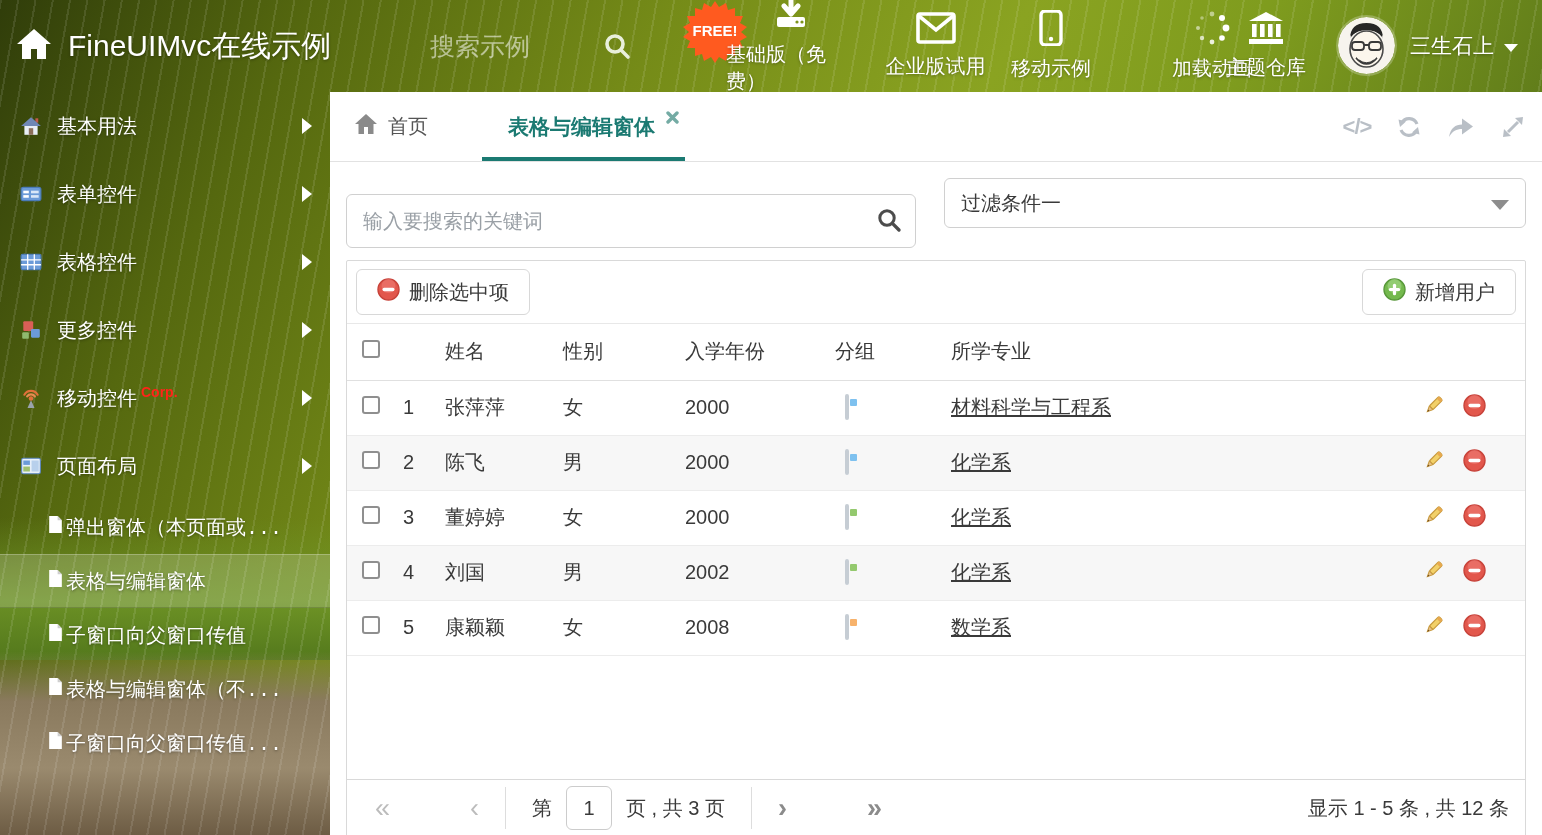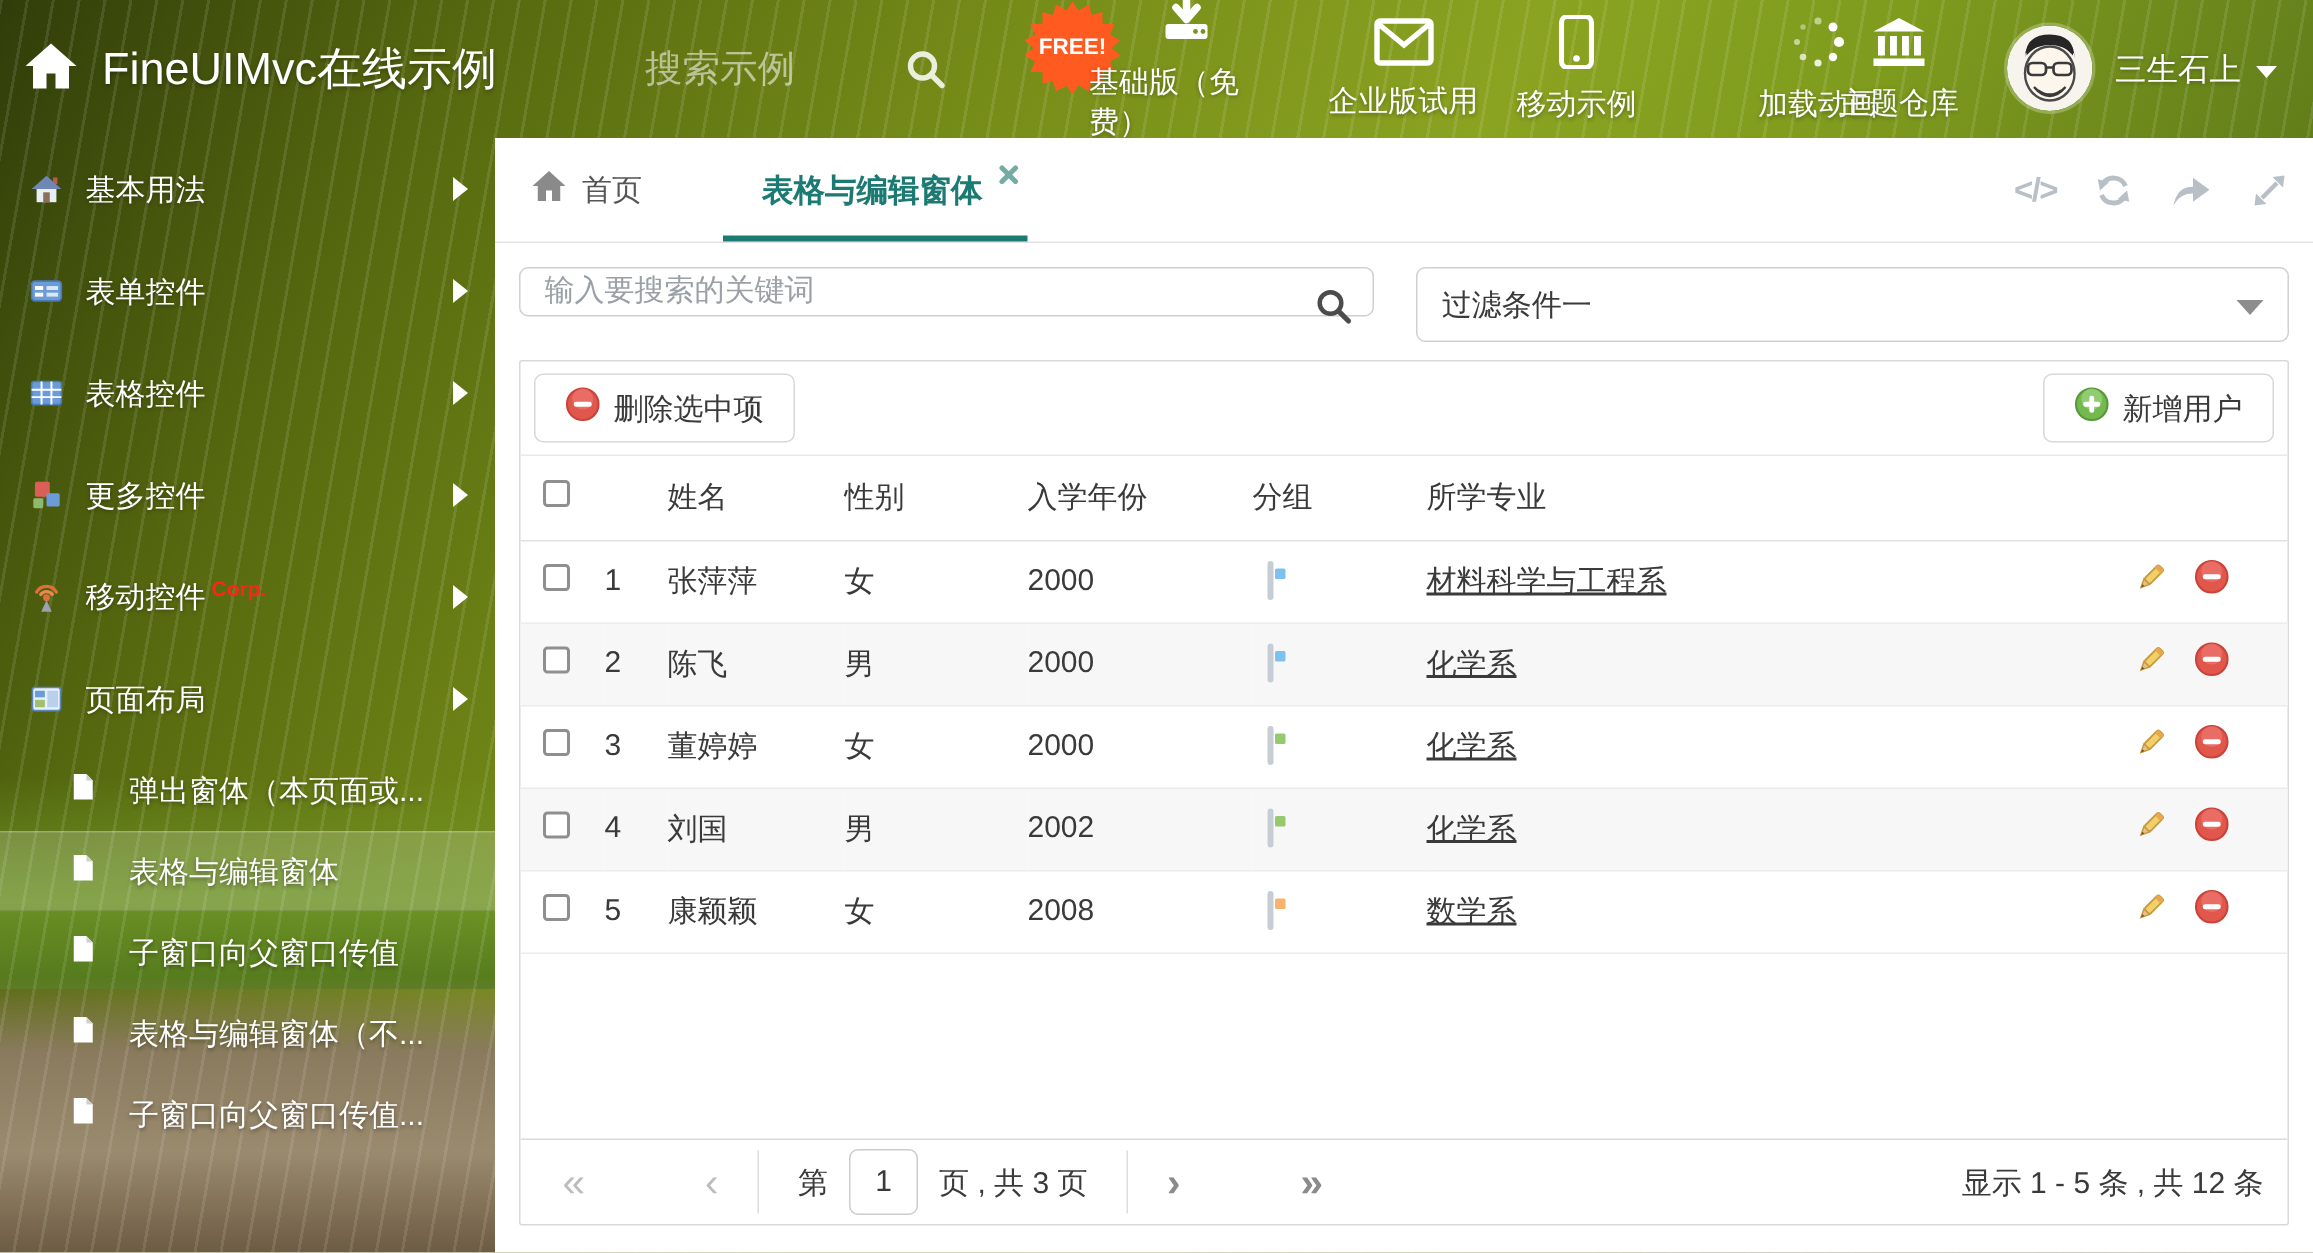--- a/index.html
+++ b/index.html
@@ -38,38 +38,38 @@
   .sidebar { position:absolute; left:0; top:92px; width:330px; height:743px; color:#fff; }
   .side-item { height:68px; display:flex; align-items:center; padding:0 18px 0 20px; cursor:pointer; font-size:20px;
     text-shadow:0 1px 3px rgba(0,0,0,.4);justify-content:flex-end; }
   .side-item .ic { width:22px; display:flex; justify-content:center; }
   .side-item .lb { margin-left:15px; flex:1; }
   .corp { color:#ff2418; font-size:14px; vertical-align:super; margin-left:4px; text-shadow:none; font-weight:bold; }
   .tri-r { width:0; height:0; border-top:8px solid transparent; border-bottom:8px solid transparent; border-left:10px solid #fff; }
   .tri-d { width:0; height:0; border-left:8px solid transparent; border-right:8px solid transparent; border-top:10px solid #fff; }
   .side-sub { height:54px; display:flex; align-items:center; padding-left:46px; cursor:pointer; font-size:20px;
     text-shadow:0 1px 3px rgba(0,0,0,.4); white-space:nowrap; }
-  .side-sub .lb { margin-left:21px; }
+  .side-sub .lb { margin-left:1px;font-family:Liberation Mono, monospace; }
   .side-sub.selected { background:rgba(255,255,255,.18); box-shadow:inset 0 1px 0 rgba(255,255,255,.25), inset 0 -1px 0 rgba(0,0,0,.15); }
 
   
   .main { position:absolute; left:330px; top:92px; width:1212px; height:743px; background:#fff; }
 
   .tabbar { position:relative; height:70px; border-bottom:1px solid #e2e2e2; display:flex; align-items:stretch; }
   .tab { display:flex; align-items:center; gap:10px; padding:0 24px; font-size:20px; color:#555; cursor:pointer; }
   .tab.active { position:relative; margin-left:30px; padding:0 30px 0 26px; color:#1b7a72; font-weight:bold; font-size:21px;
     box-shadow:inset 0 -4px 0 #1b7a72; }
   .tab-close { position:absolute; top:13px; right:6px; cursor:pointer; }
   .tab-tools { position:absolute; right:14px; top:0; height:70px; display:flex; align-items:center; gap:22px; }
   .tool-btn { width:30px; height:30px; display:flex; align-items:center; justify-content:center; cursor:pointer; color:#b9bfc6; }
   .code-glyph { font-size:22px; font-weight:bold; color:#b9bfc6; letter-spacing:-1px; }
 
   .content { padding:16px; }
   .filter-row { display:flex; gap:28px; }
-  .search-box { position:relative; width:579px; height:33px; }
+  .search-box { position:relative; width:579px; height:54px;margin-top:16px; }
   .search-box input { width:100%; height:100%; border:1px solid #d0d0d0; border-radius:6px; padding:0 50px 0 16px; font-size:20px; color:#3a3a3a; outline:none; }
   .search-box input::placeholder { color:#9aa0a6; }
   .search-box .mag { position:absolute; right:14px; top:13px; cursor:pointer; }
   .dropdown { position:relative; width:590px; height:50px; border:1px solid #d0d0d0; border-radius:6px; display:flex; align-items:center;
     padding:0 44px 0 16px; font-size:20px; color:#3a3a3a; cursor:pointer; }
   .dd-caret { position:absolute; right:16px; top:21px; width:0; height:0; border-left:9px solid transparent; border-right:9px solid transparent; border-top:10px solid #8d8d8d; }
 
   .panel { margin-top:12px; border:1px solid #d9d9d9; border-radius:2px; height:577px; display:flex; flex-direction:column; }
   .toolbar { display:flex; align-items:center; padding:8px 9px; border-bottom:1px solid #e8e8e8; }
   .btn { display:flex; align-items:center; gap:9px; height:46px; padding:0 20px; background:#fff; border:1px solid #d8d8d8; border-radius:6px;

